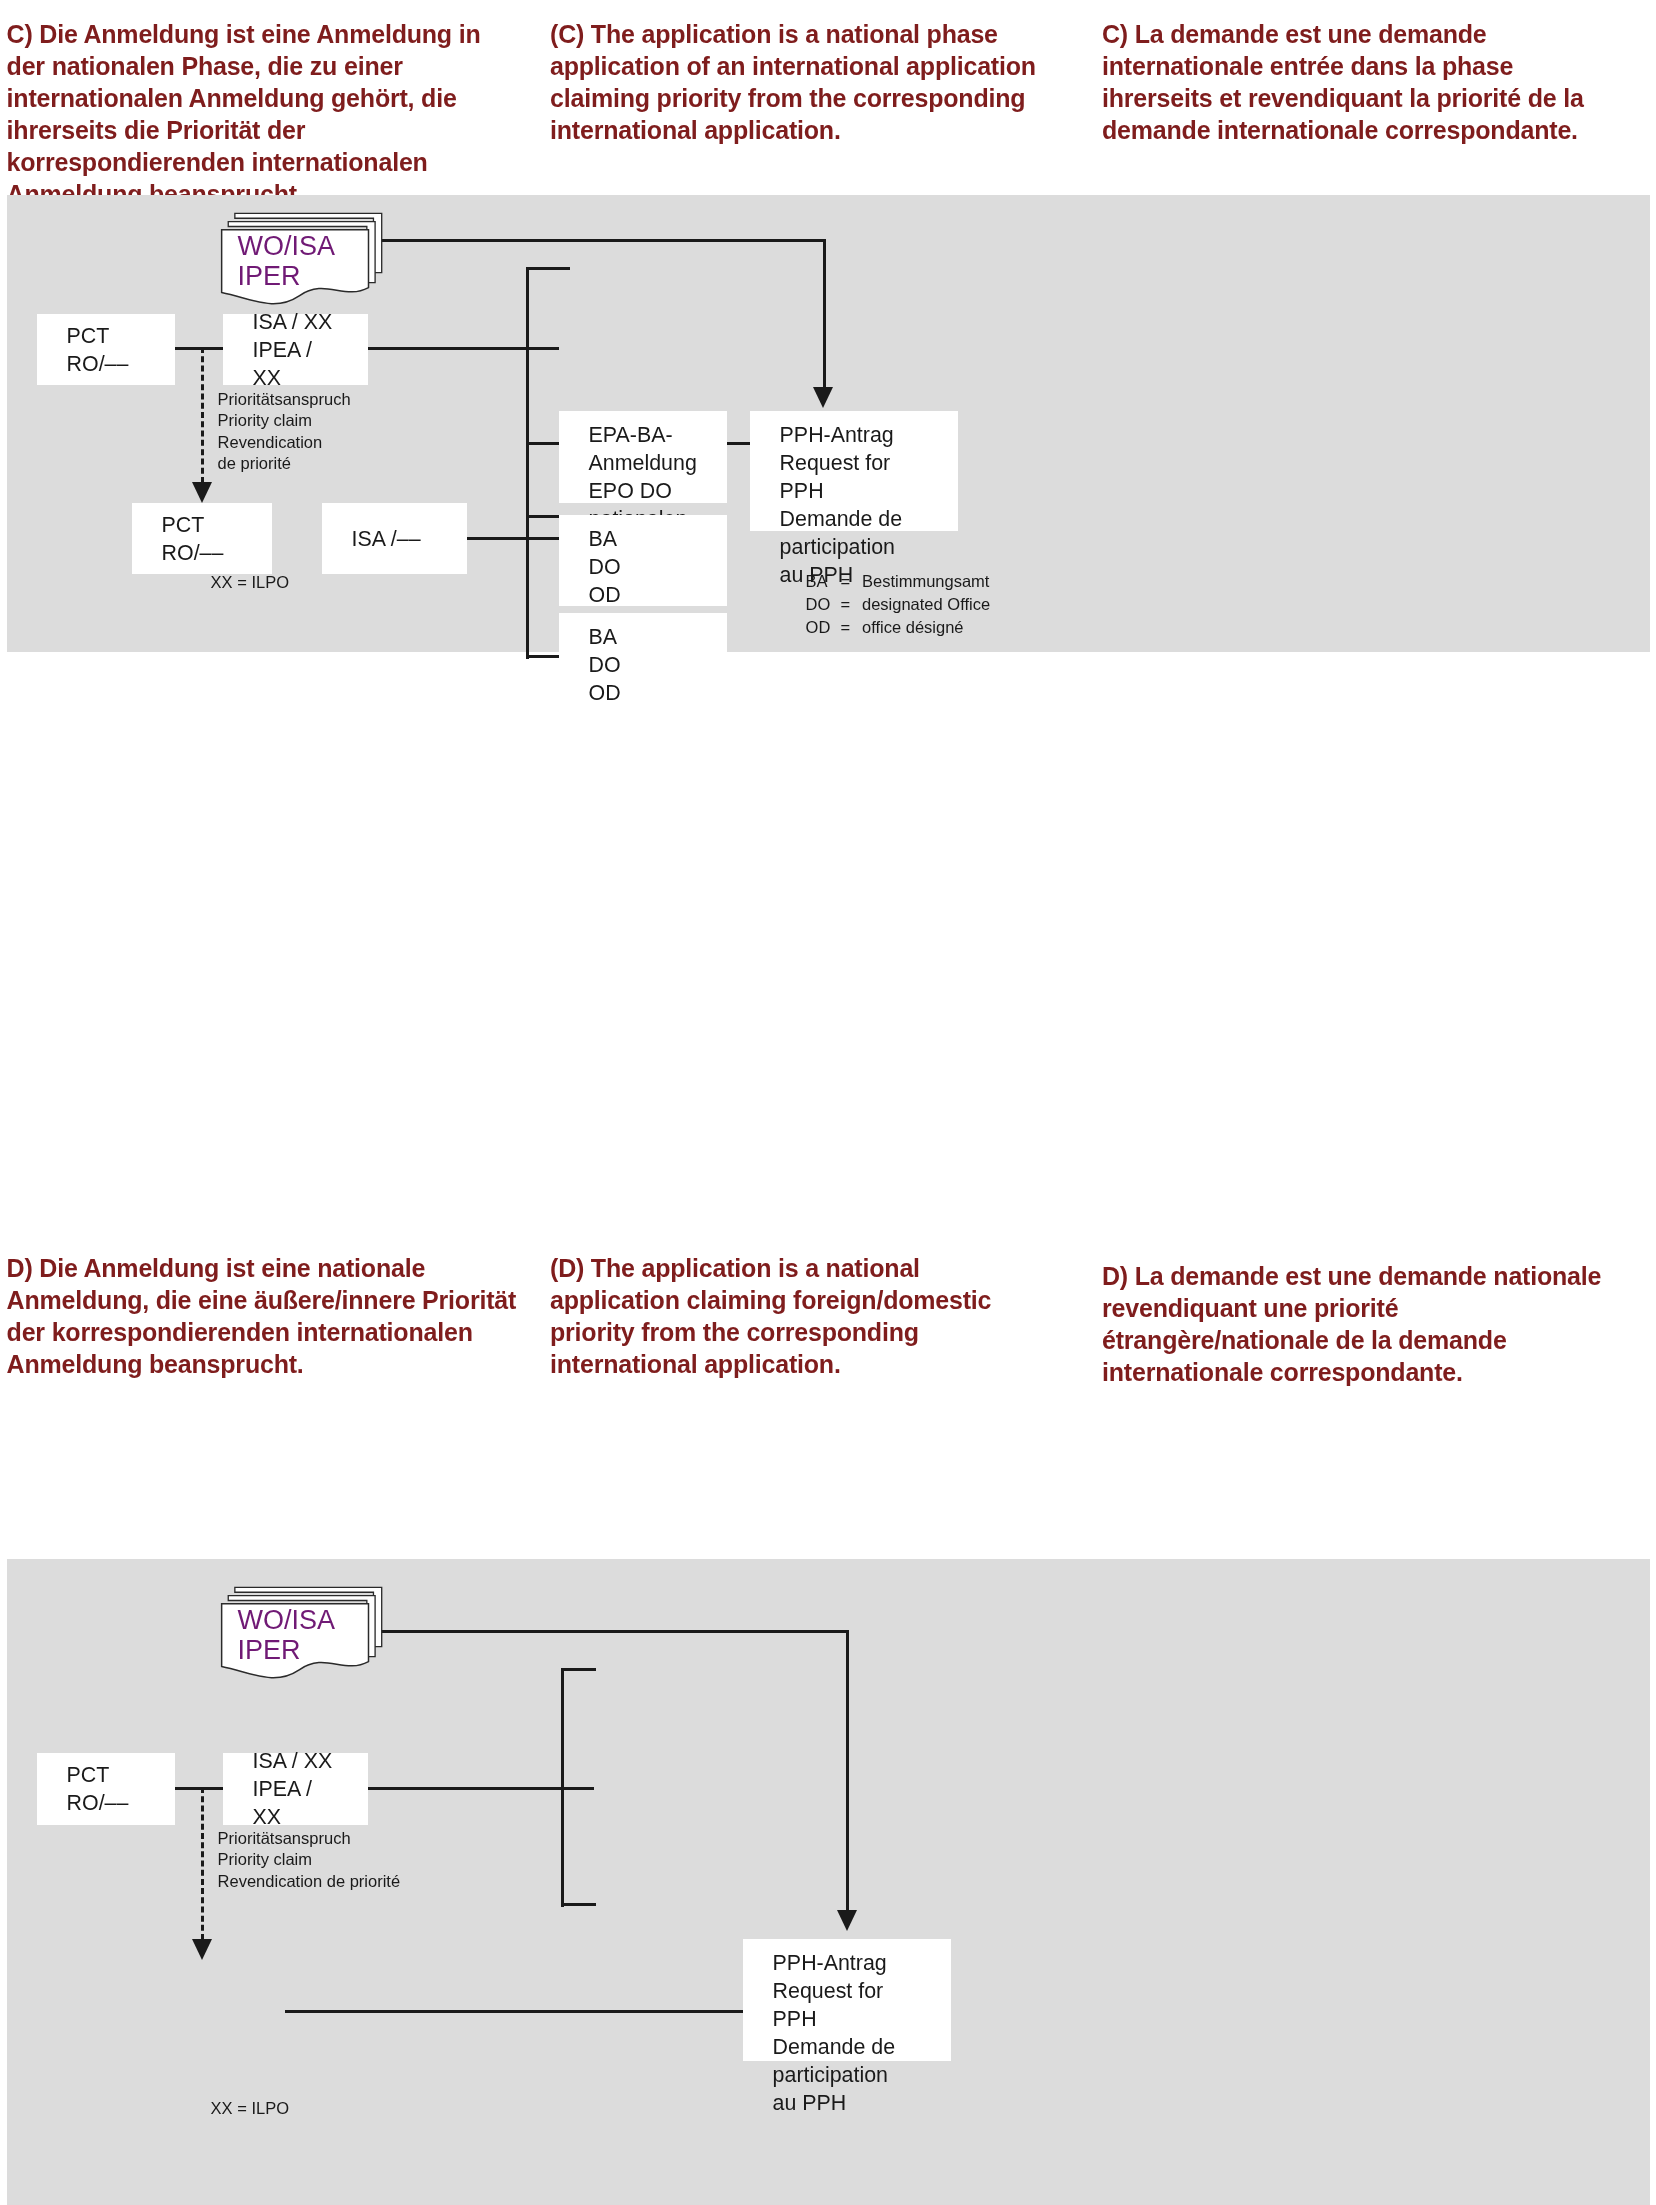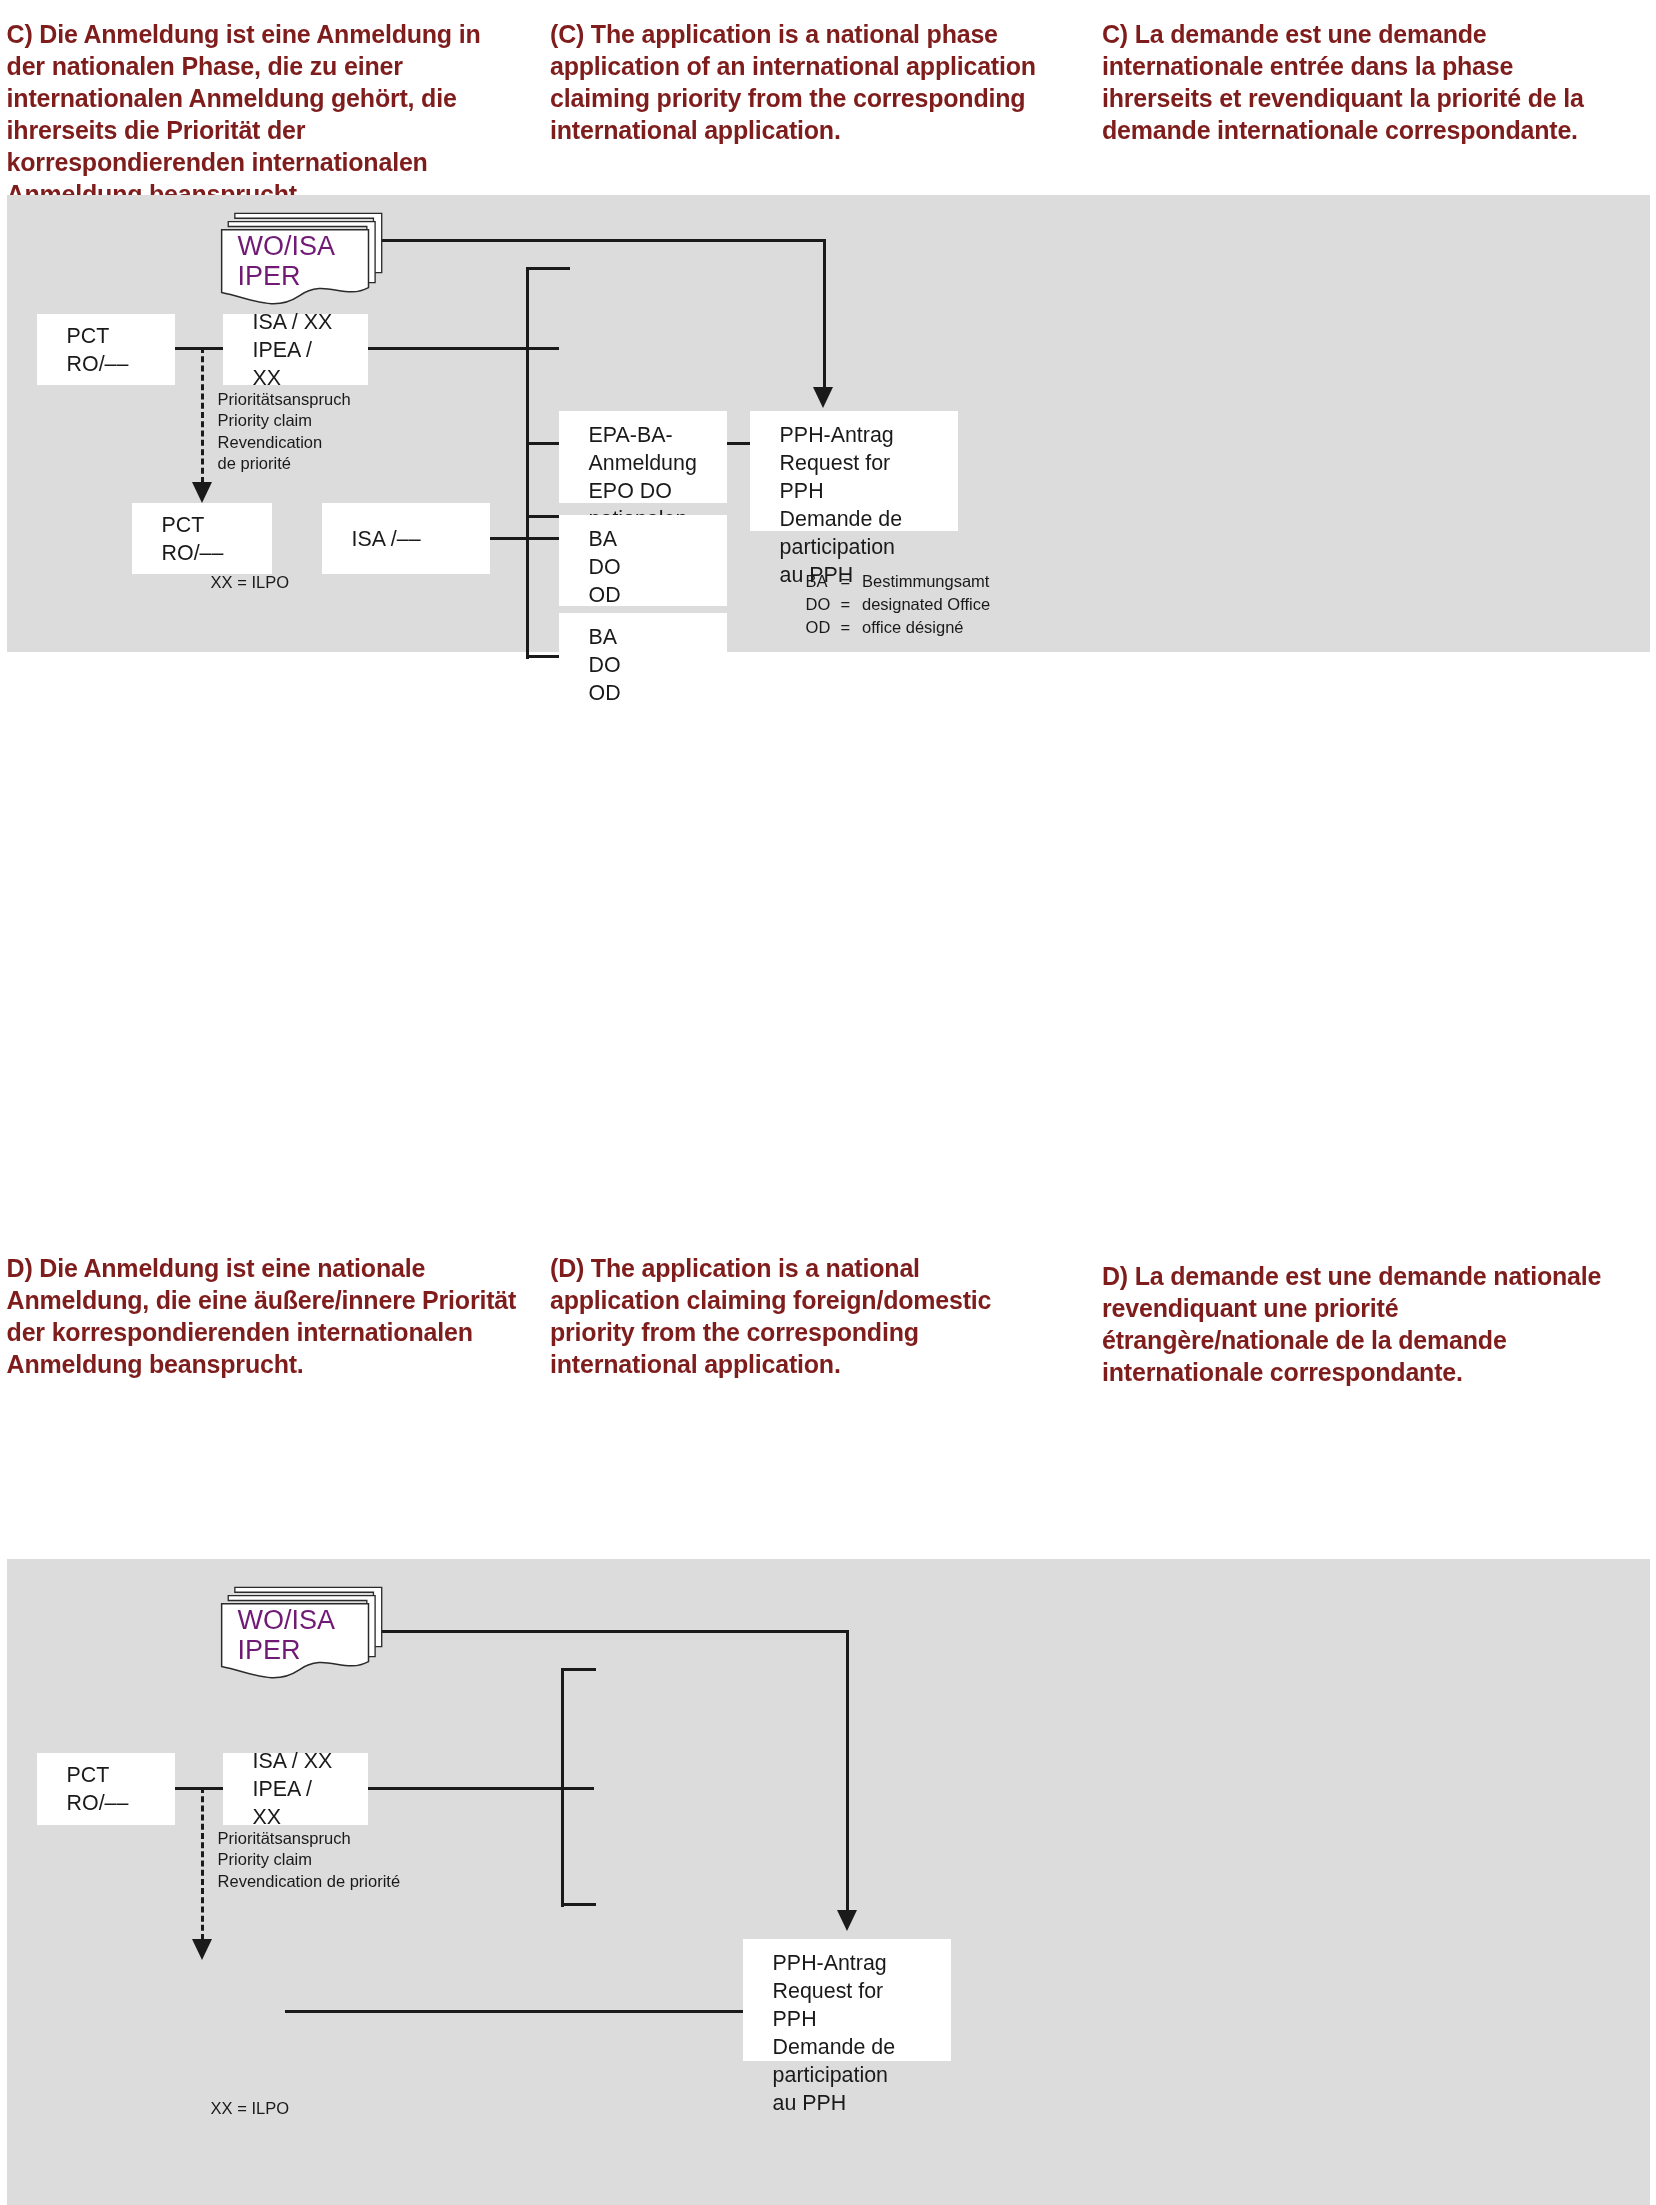--- a/index.html
+++ b/index.html
@@ -146,21 +146,21 @@
       <div class="doclabel">WO/ISA
 IPER</div>
     </div>
 
     <div class="node mid" style="left:30px; top:119px; width:138px; height:71px;">PCT
 RO/––</div>
     <div class="node mid" style="left:216px; top:119px; width:145px; height:71px;">ISA / XX
 IPEA / XX</div>
     <div class="node mid" style="left:125px; top:308px; width:140px; height:71px;">PCT
 RO/––</div>
-    <div class="node mid" style="left:315px; top:308px; width:168px; height:71px;">ISA /––</div>
+    <div class="node mid" style="left:315px; top:308px; width:145px; height:71px;">ISA /––</div>
     <div class="node" style="left:552px; top:216px; width:168px; height:92px;">EPA-BA-Anmeldung
 EPO DO nationalen
 Demande OEB OD</div>
     <div class="node" style="left:552px; top:320px; width:168px; height:91px;">BA
 DO
 OD</div>
     <div class="node" style="left:552px; top:418px; width:168px; height:91px;">BA
 DO
 OD</div>
     <div class="node" style="left:743px; top:216px; width:208px; height:120px;">PPH-Antrag

